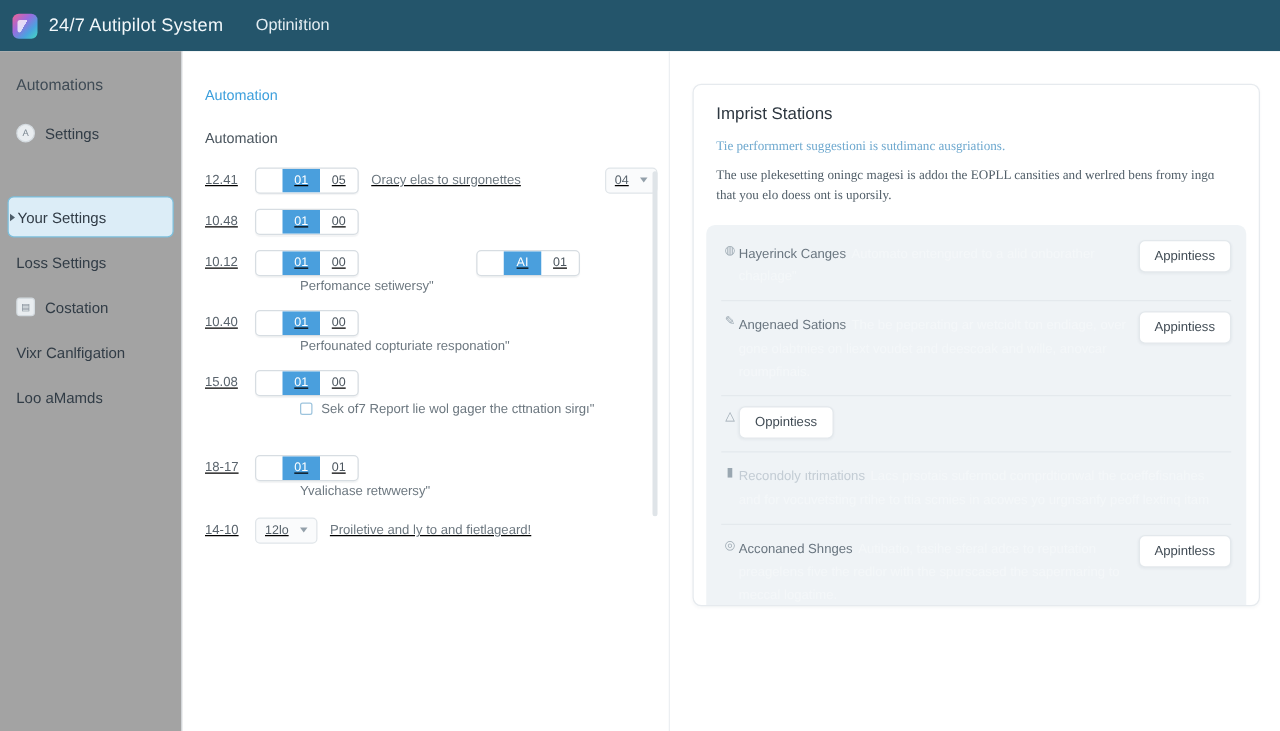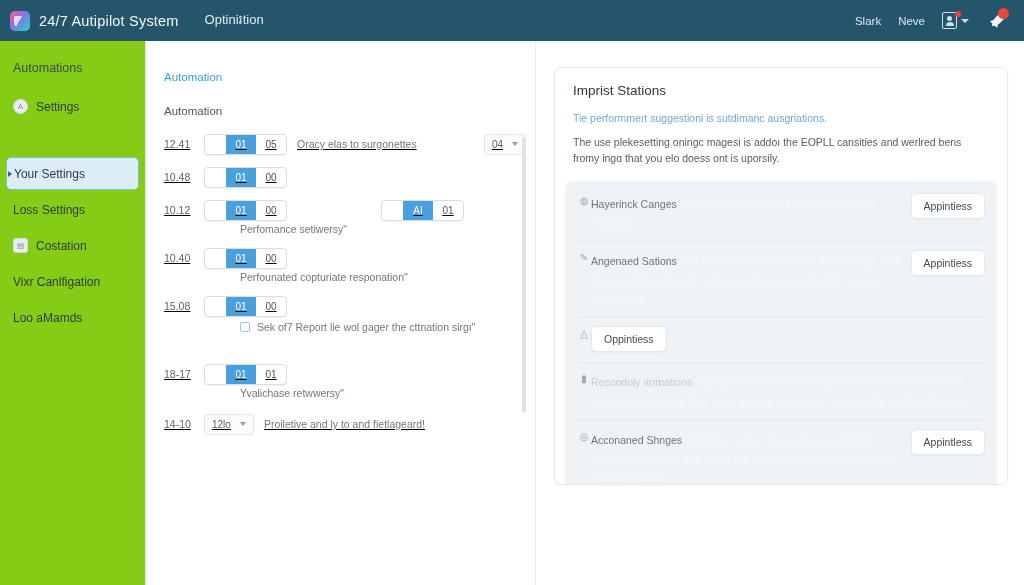--- a/index.html
+++ b/index.html
@@ -61,21 +61,21 @@
   .bell-wrap .badge {
     position: absolute; right: -1px; top: -2px; width: 11px; height: 11px; border-radius: 50%;
     background: #e8453c; color: #fff; font-size: 7px; line-height: 11px; text-align: center;
   }
 
   
   .body { flex: 1 1 auto; display: flex; min-height: 0; }
 
   
   .sidebar {
-    width: 146px; flex: 0 0 146px; background: #84cc16;
+    width: 146px; flex: 0 0 146px; background: #a3a3a3;
     border-right: 1px solid #e3e8ec; padding-top: 14px;
   }
   .side-section { font-size: 12.5px; color: #3f4b55; padding: 6px 13px 12px 13px; }
   .side-item {
     display: flex; align-items: center; gap: 8px;
     height: 33px; margin: 3px 6px; padding: 0 7px;
     font-size: 12px; color: #313c46; border-radius: 5px; position: relative;
   }
   .side-item.active {
     background: #dcedf7; border: 1px solid #7cc0dd; margin-top: 34px;
@@ -143,21 +143,21 @@
   
   .right {
     width: 488px; flex: 0 0 488px; background: #fff; padding: 26px 16px 0 18px; position: relative;
   }
   .panel {
     border: 1px solid #e6eaee; border-radius: 7px; background: #fff; overflow: hidden;
     height: 418px; box-shadow: 0 1px 3px rgba(30,50,70,.04);
   }
   .panel-head { padding: 15px 18px 10px 18px; }
   .panel-title { font-size: 13.5px; color: #2d3740; }
-  .panel-intro { padding: 4px 18px 14px 18px; }
+  .panel-intro { padding: 4px 18px 14px 18px; font-family: Liberation Serif, serif; }
   .intro-lede { font-size: 10.5px; color: #6fa9cf; margin-bottom: 10px; }
   .intro-body { font-size: 10.5px; color: #53606a; line-height: 1.55; }
 
   .cards { margin: 0 10px; background: #eff3f6; border-radius: 7px; padding: 4px 0 10px 0; }
   .card-row {
     display: flex; align-items: flex-start; padding: 9px 12px 2px 12px; position: relative;
   }
   .card-ico { width: 14px; flex: 0 0 14px; margin-top: 1px; color: #9aa7b1; font-size: 10px; text-align: center; }
   .card-main { flex: 1 1 auto; min-width: 0; padding-right: 8px; }
   .card-title { font-size: 10.5px; color: #6a7680; margin-bottom: 3px; }
@@ -181,36 +181,20 @@
 <div class="app">
 
   <div class="topbar">
     <div class="brand">
       <span class="brand-logo"></span>
       <span class="brand-title">24/7 Autipilot System</span>
     </div>
     <div class="topnav">
       <span class="topnav-item">Optiniរtion</span>
     </div>
-    <div class="topbar-right">
-      <span class="topbar-link">Slark</span>
-      <span class="topbar-link">Neve</span>
-      <span class="user-chip">
-        <span class="user-badge-ico"></span>
-        <span class="dot-red"></span>
-        <span class="caret-down"></span>
-      </span>
-      <span class="bell-wrap">
-        <svg width="22" height="22" viewBox="0 0 22 22" aria-hidden="true">
-          <path d="M17.5 3.2c-3.3.2-6.3 1.9-8.3 4.6l-1.7 2.3-2.6.6c-.5.1-.7.8-.3 1.2l1.9 1.7-.6 1.7c-.2.5.4 1 .9.8l1.7-.7 1.7 1.9c.4.4 1.1.2 1.2-.3l.6-2.6 2.3-1.7c2.7-2 4.4-5 4.6-8.3.1-.7-.7-1.3-1.4-1.2z" fill="#f2f6f9"></path>
-          <circle cx="15.2" cy="6.6" r="2.1" fill="#e0e8ee"></circle>
-        </svg>
-        <span class="badge"></span>
-      </span>
-    </div>
   </div>
 
   <div class="body">
 
     <div class="sidebar">
       <div class="side-section">Automations</div>
 
       <div class="side-item">
         <span class="side-ico">A</span>
         <span class="side-label">Settings</span>

